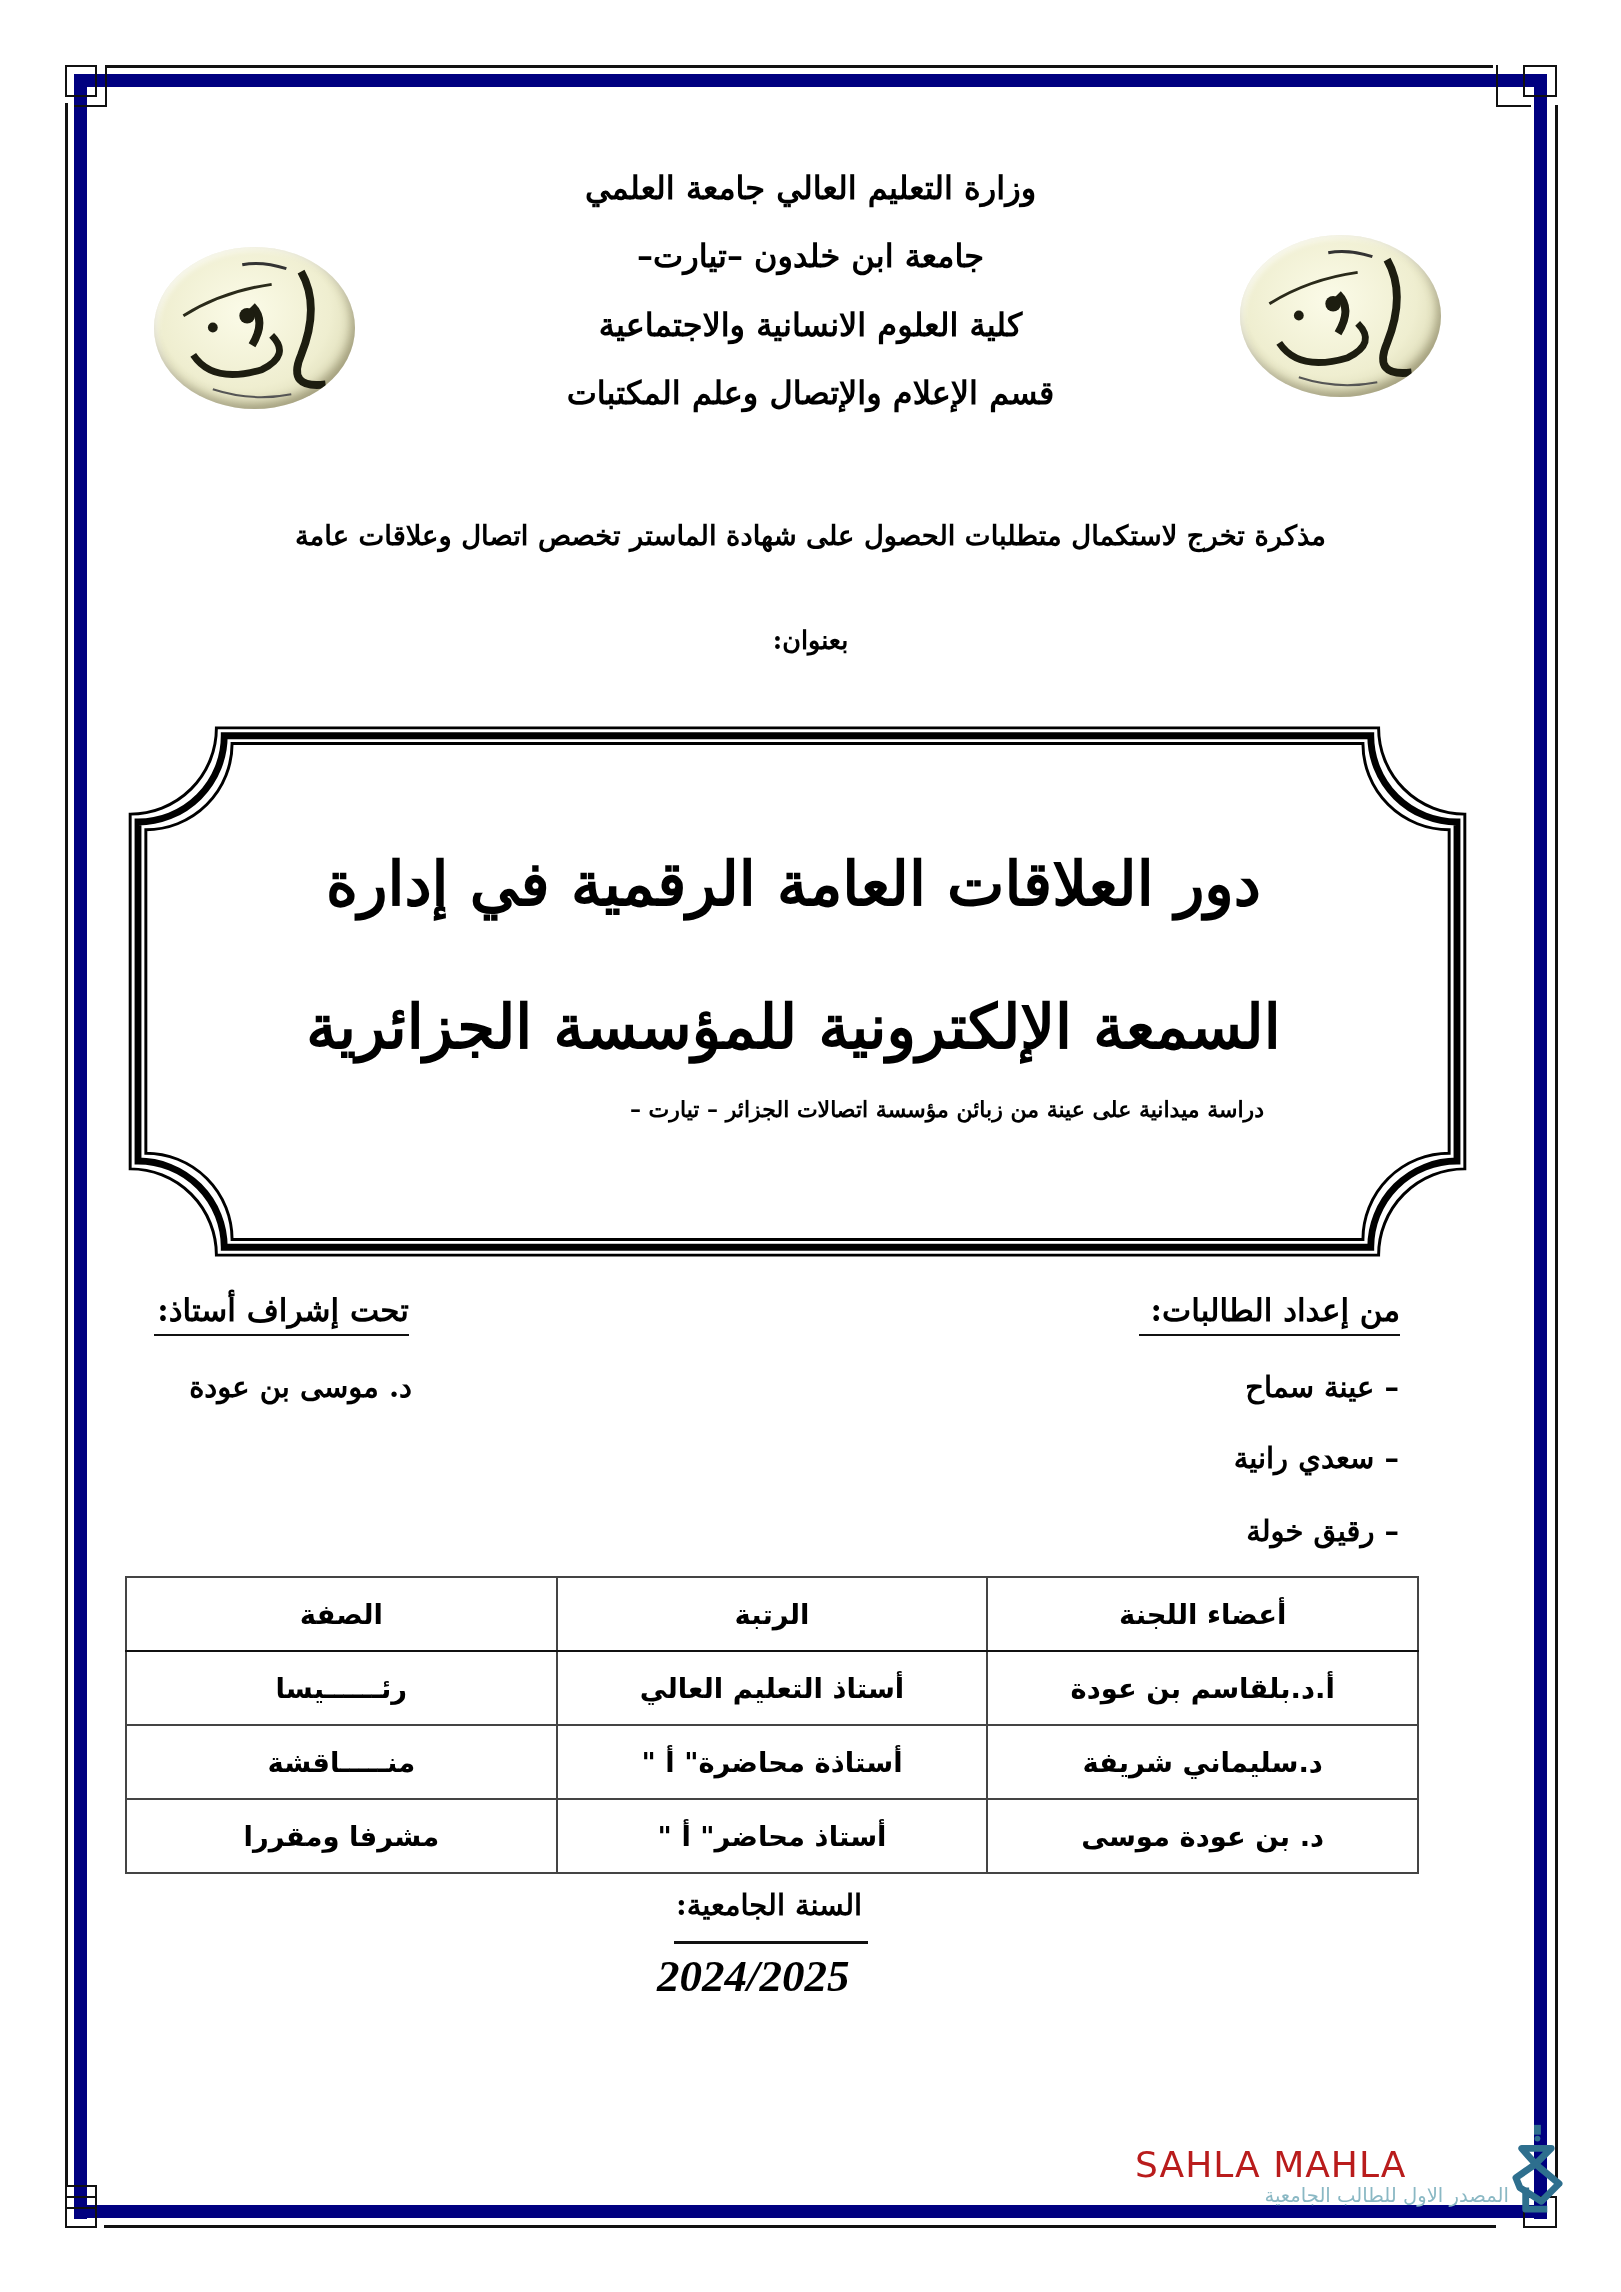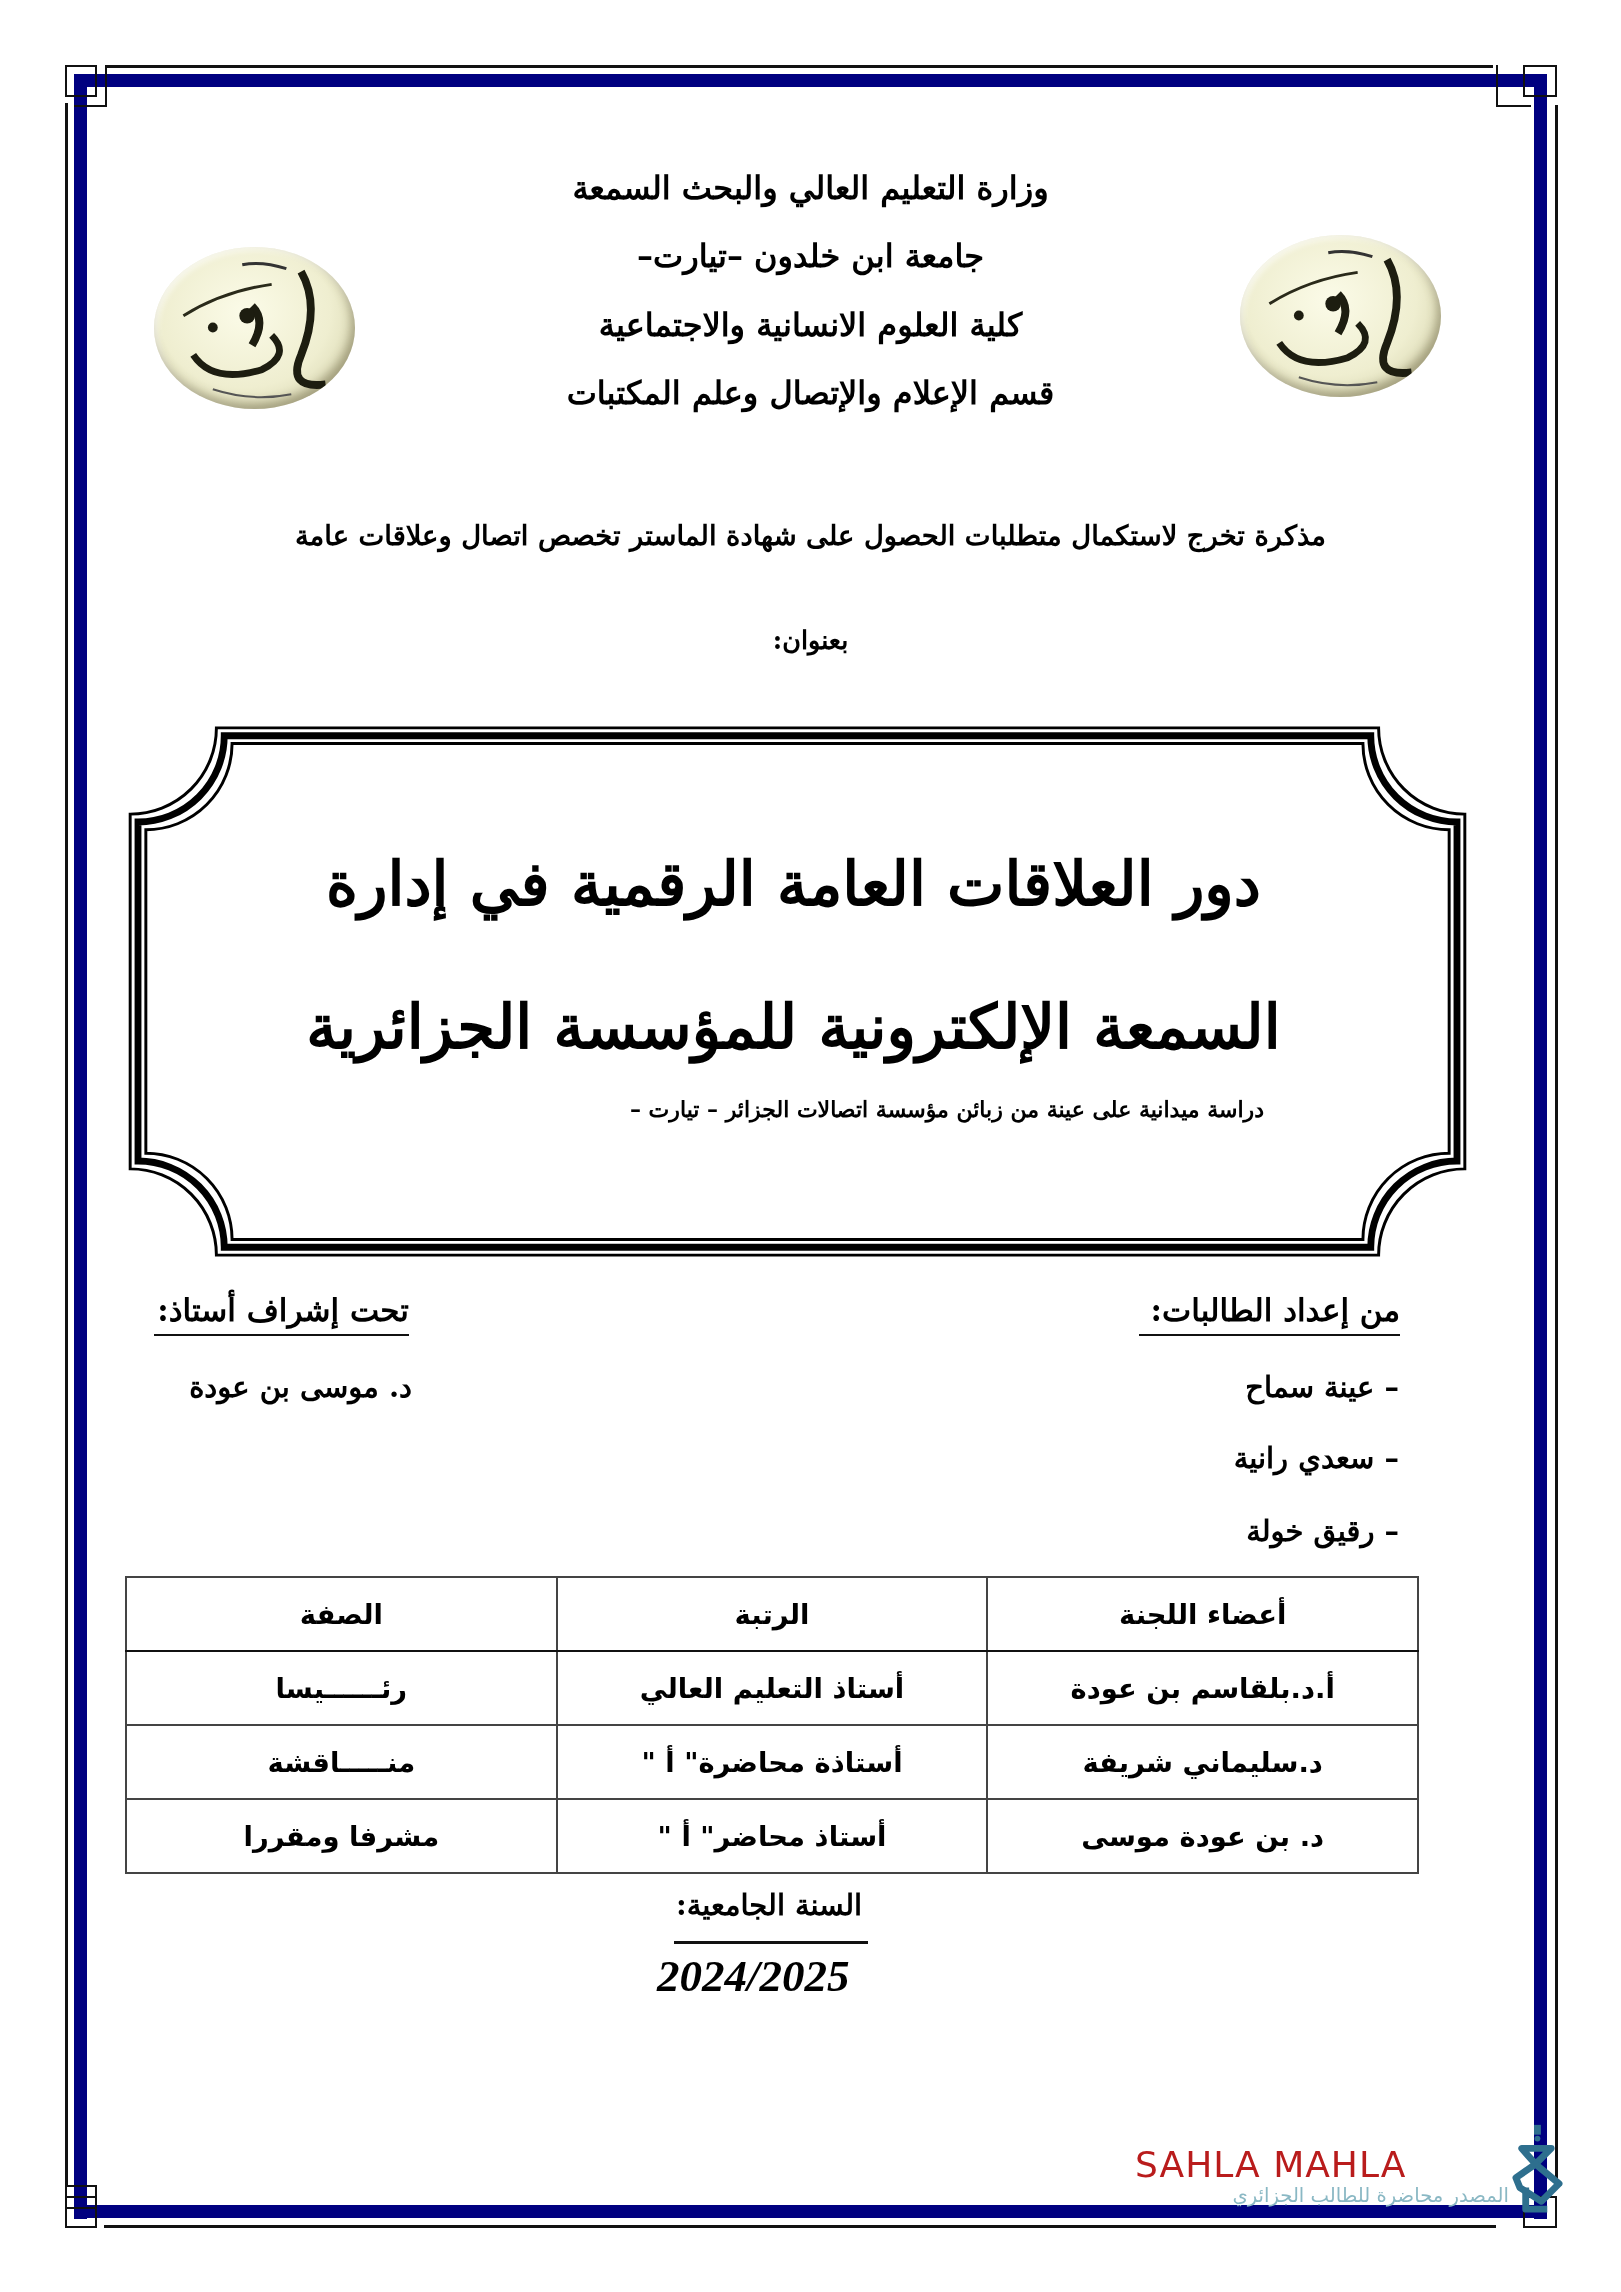--- a/index.html
+++ b/index.html
@@ -122,21 +122,21 @@
     <path d="M40 110 Q60 140 110 125 Q140 110 120 90" stroke="#1d1d10" stroke-width="7" fill="none"></path>
     <path d="M150 25 Q170 60 150 110 Q135 145 175 140" stroke="#1d1d10" stroke-width="8" fill="none"></path>
     <path d="M100 60 Q115 75 100 100" stroke="#1d1d10" stroke-width="8" fill="none"></path>
     <circle cx="95" cy="70" r="8" fill="#1d1d10"></circle>
     <circle cx="60" cy="82" r="5" fill="#1d1d10"></circle>
     <path d="M90 18 Q110 14 135 22" stroke="#333" stroke-width="3" fill="none"></path>
     <path d="M60 145 Q100 158 140 150" stroke="#555" stroke-width="2" fill="none"></path>
   </svg>
 </div>
 
-<div class="center-line" style="top:169px; font-size:32px;">وزارة التعليم العالي والبحث السمعة</div>
+<div class="center-line" style="top:169px; font-size:32px;">وزارة التعليم العالي جامعة العلمي</div>
 <div class="center-line" style="top:237px; font-size:32px;">جامعة ابن خلدون –تيارت–</div>
 <div class="center-line" style="top:306px; font-size:32px;">كلية العلوم الانسانية والاجتماعية</div>
 <div class="center-line" style="top:374px; font-size:32px;">قسم الإعلام والإتصال  وعلم المكتبات</div>
 
 <div class="center-line" style="top:519px; font-size:27.4px;">مذكرة تخرج لاستكمال  متطلبات الحصول على شهادة الماستر تخصص اتصال وعلاقات عامة</div>
 <div class="center-line" style="top:625px; font-size:25.5px;">بعنوان:</div>
 
 <svg class="frame-svg" width="1345" height="537" viewBox="0 0 1372 548">
   <g fill="none" stroke="#000">
     <path d="M93 5 L1279 5 A88 88 0 0 0 1367 93 L1367 455 A88 88 0 0 0 1279 543 L93 543 A88 88 0 0 0 5 455 L5 93 A88 88 0 0 0 93 5 Z" stroke-width="3"></path>
@@ -179,21 +179,21 @@
     <td>مشرفا ومقررا</td>
   </tr>
 </tbody>
   </table>
 
 <div class="year-label">السنة الجامعية:</div>
 <div class="year-rule"></div>
 <div class="year-value">2024/2025</div>
 
 <div class="watermark-title">SAHLA MAHLA</div>
-<div class="watermark-sub">المصدر محاضرة للطالب الجزائري</div>
+<div class="watermark-sub">المصدر الاول للطالب الجامعية</div>
 <svg class="watermark-glyph" viewBox="0 0 68 100">
   <g fill="none" stroke="#2e6f8e" stroke-width="7" stroke-linejoin="round">
     <path d="M36 6 L36 16"></path>
     <path d="M20 30 L50 30 L34 46 Z"></path>
     <path d="M14 60 L34 46 L58 66 L40 84 L18 70 Z"></path>
     <path d="M24 70 L24 92 L46 92"></path>
   </g>
   <circle cx="36" cy="20" r="3" fill="#2e6f8e"></circle>
 </svg>
 

